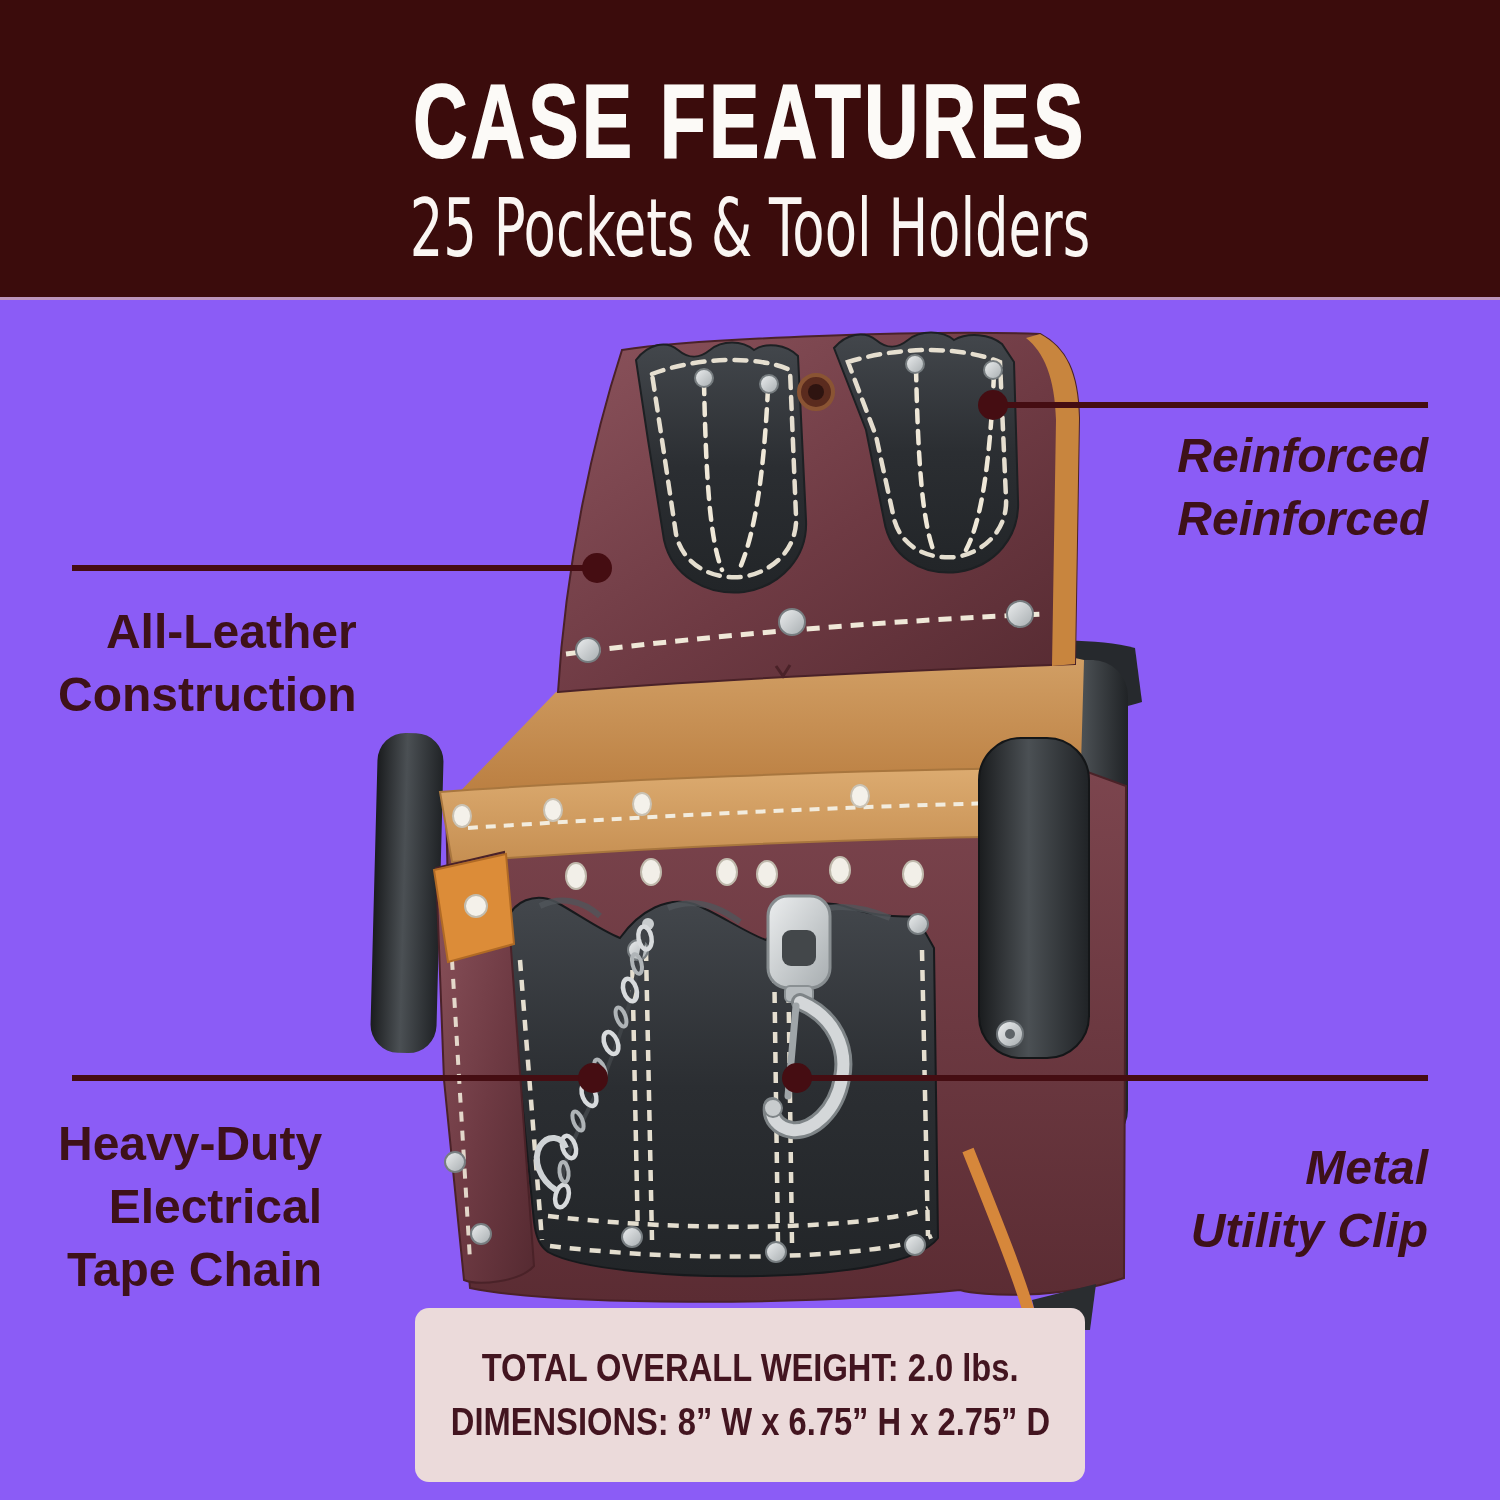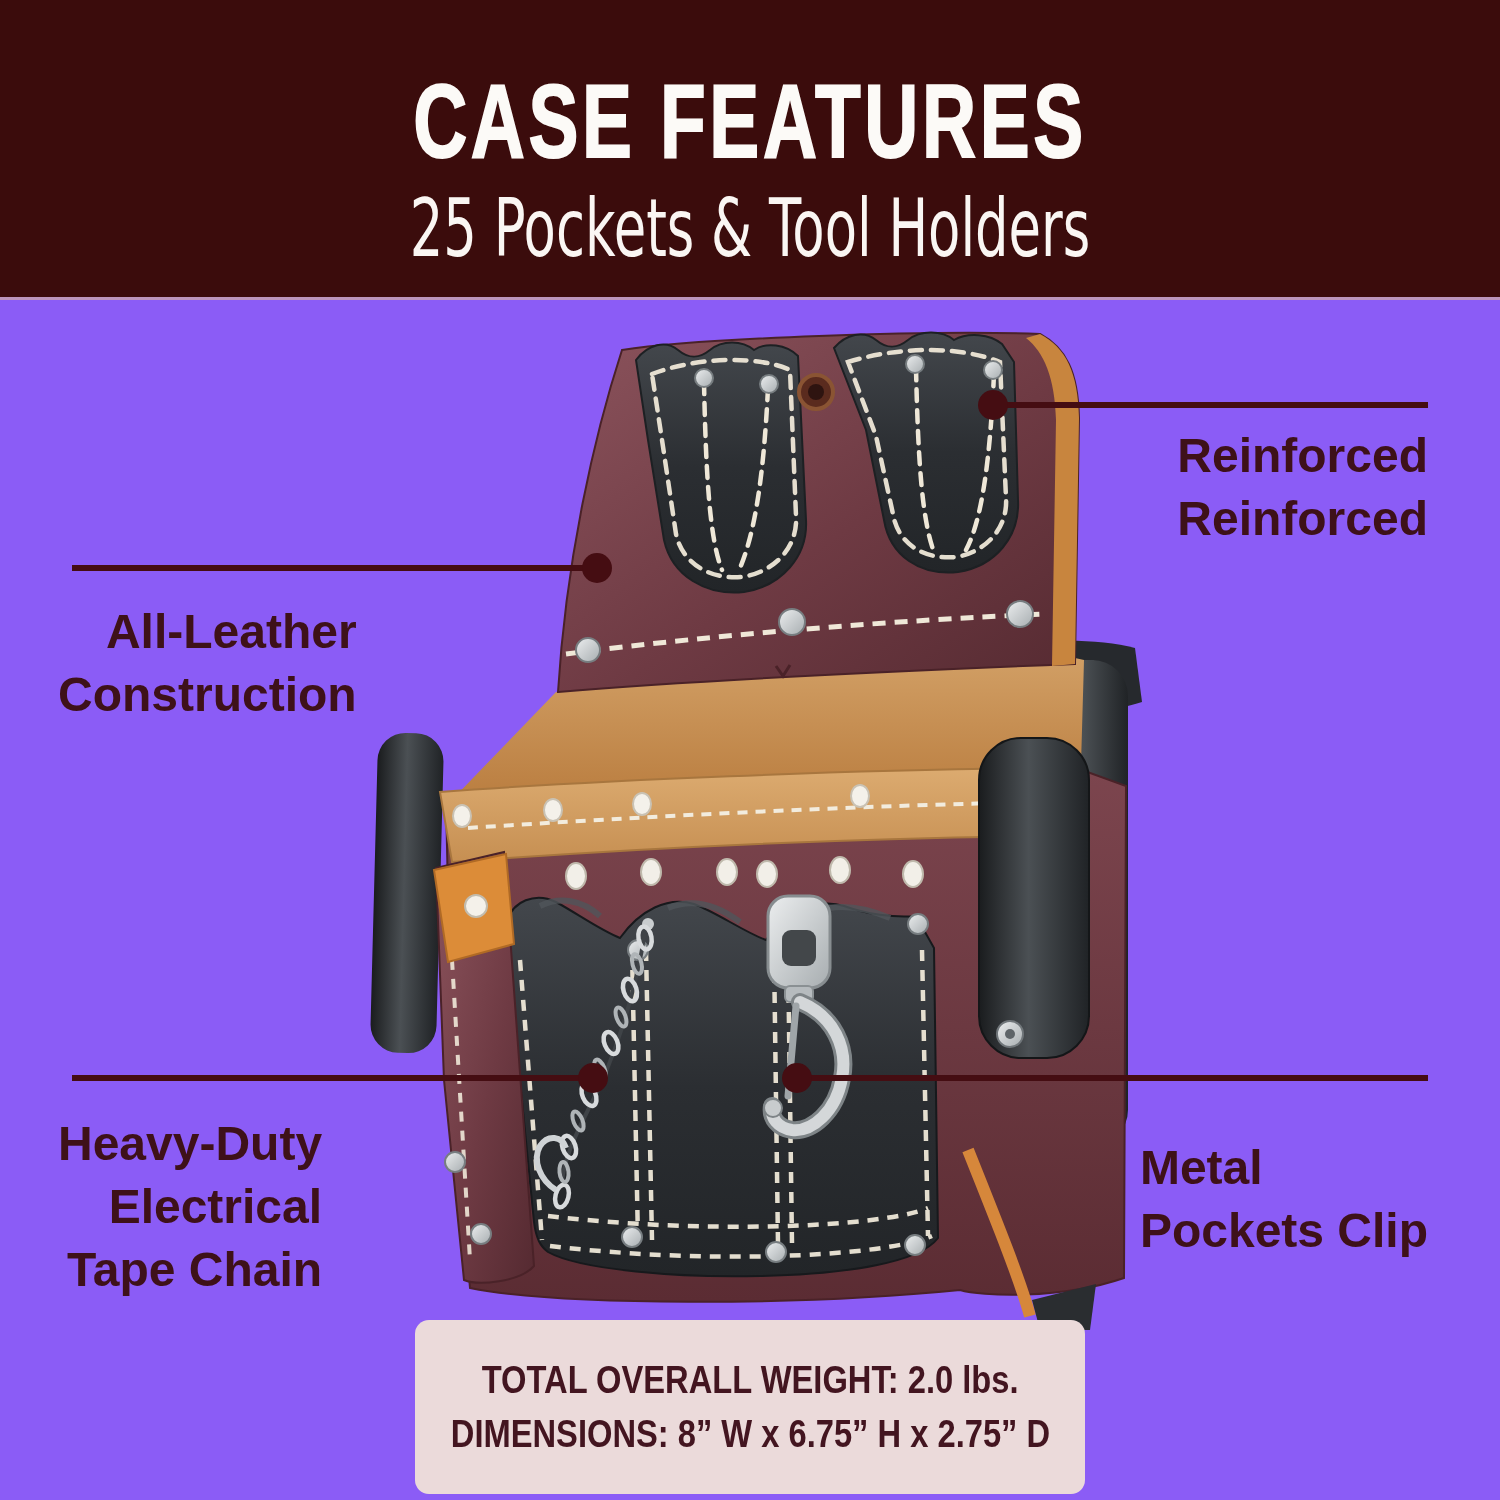--- a/index.html
+++ b/index.html
@@ -10,24 +10,24 @@
   .band-edge{position:absolute;left:0;top:297px;width:1500px;height:3px;background:rgba(205,170,170,.75);}
   .title{position:absolute;left:0;top:62px;width:1500px;text-align:center;color:#FCFAF7;
          font-size:104px;font-weight:bold;letter-spacing:5px;white-space:nowrap;
          transform:scaleX(.72);transform-origin:50% 50%;-webkit-text-stroke:2px #FCFAF7;}
   .subtitle{position:absolute;left:0;top:182px;width:1500px;text-align:center;color:#FAF6F3;
          font-family:"DejaVu Sans",sans-serif;font-size:80px;font-weight:normal;white-space:nowrap;
          transform:scaleX(.66);transform-origin:50% 50%;}
   
   .co{position:absolute;color:#3E1119;font-size:48px;font-weight:bold;line-height:63px;white-space:nowrap;}
   .co.left{left:58px;text-align:right;}
-  .co.right{right:72px;text-align:left;}
+  .co.right{right:72px;text-align:right;font-style:italic;}
   
   .specbox{position:absolute;left:415px;top:1308px;width:670px;height:174px;background:#EBDADA;
-           border-radius:14px;display:flex;flex-direction:column;justify-content:center;align-items:center;margin-top:12px;}
+           border-radius:14px;display:flex;flex-direction:column;justify-content:center;align-items:center;}
   .specline{color:#431520;font-size:38px;font-weight:bold;line-height:54px;white-space:nowrap;
             transform:scaleX(.86);transform-origin:50% 50%;letter-spacing:0px;text-align:center;}
   svg{position:absolute;left:0;top:0;}
 </style>
 </head>
 <body>
 
 <div class="canvas">
 
   <div class="band"></div>
@@ -238,21 +238,21 @@
   </div>
 
   <div class="co left" style="top:1112px">
     <div>Heavy-Duty</div>
     <div>Electrical</div>
     <div>Tape Chain</div>
   </div>
 
   <div class="co right" style="top:1136px">
     <div>Metal</div>
-    <div>Pockets Clip</div>
+    <div>Utility Clip</div>
   </div>
 
   <div class="specbox">
     <div class="specline">TOTAL OVERALL WEIGHT: 2.0 lbs.</div>
     <div class="specline">DIMENSIONS: 8” W x 6.75” H x 2.75” D</div>
   </div>
 
 </div>
 
 </body></html>

